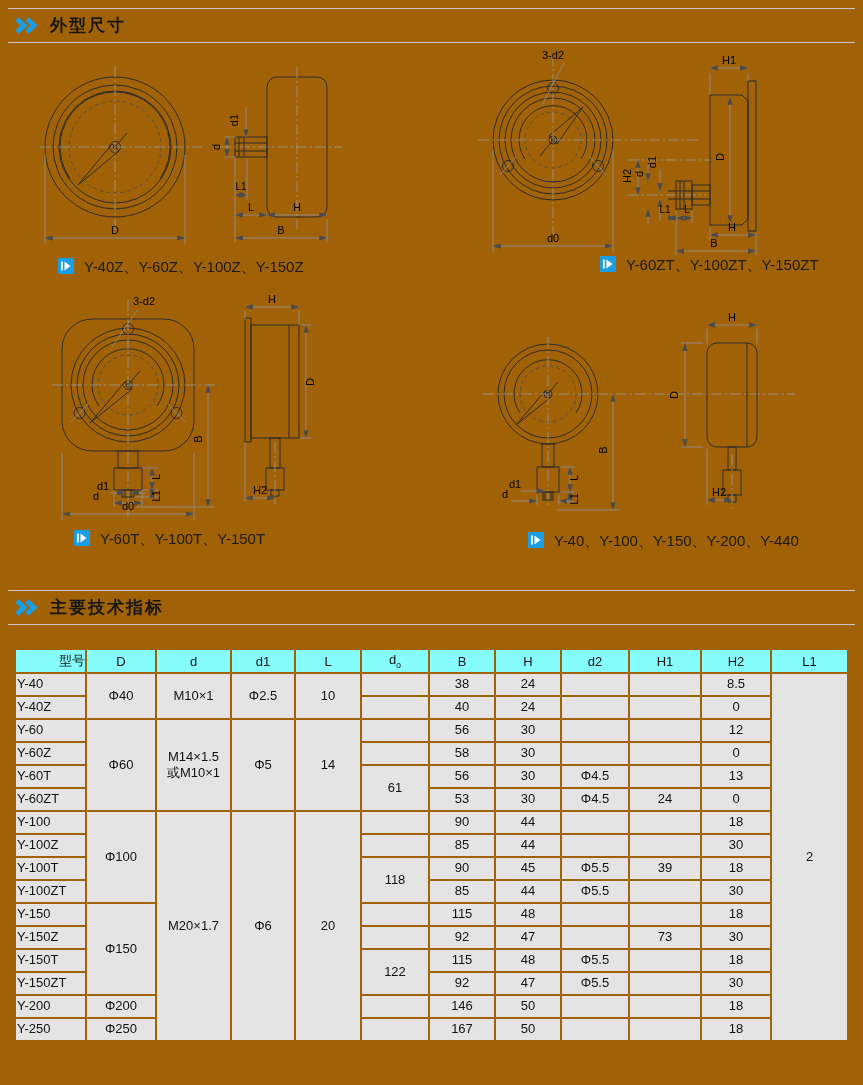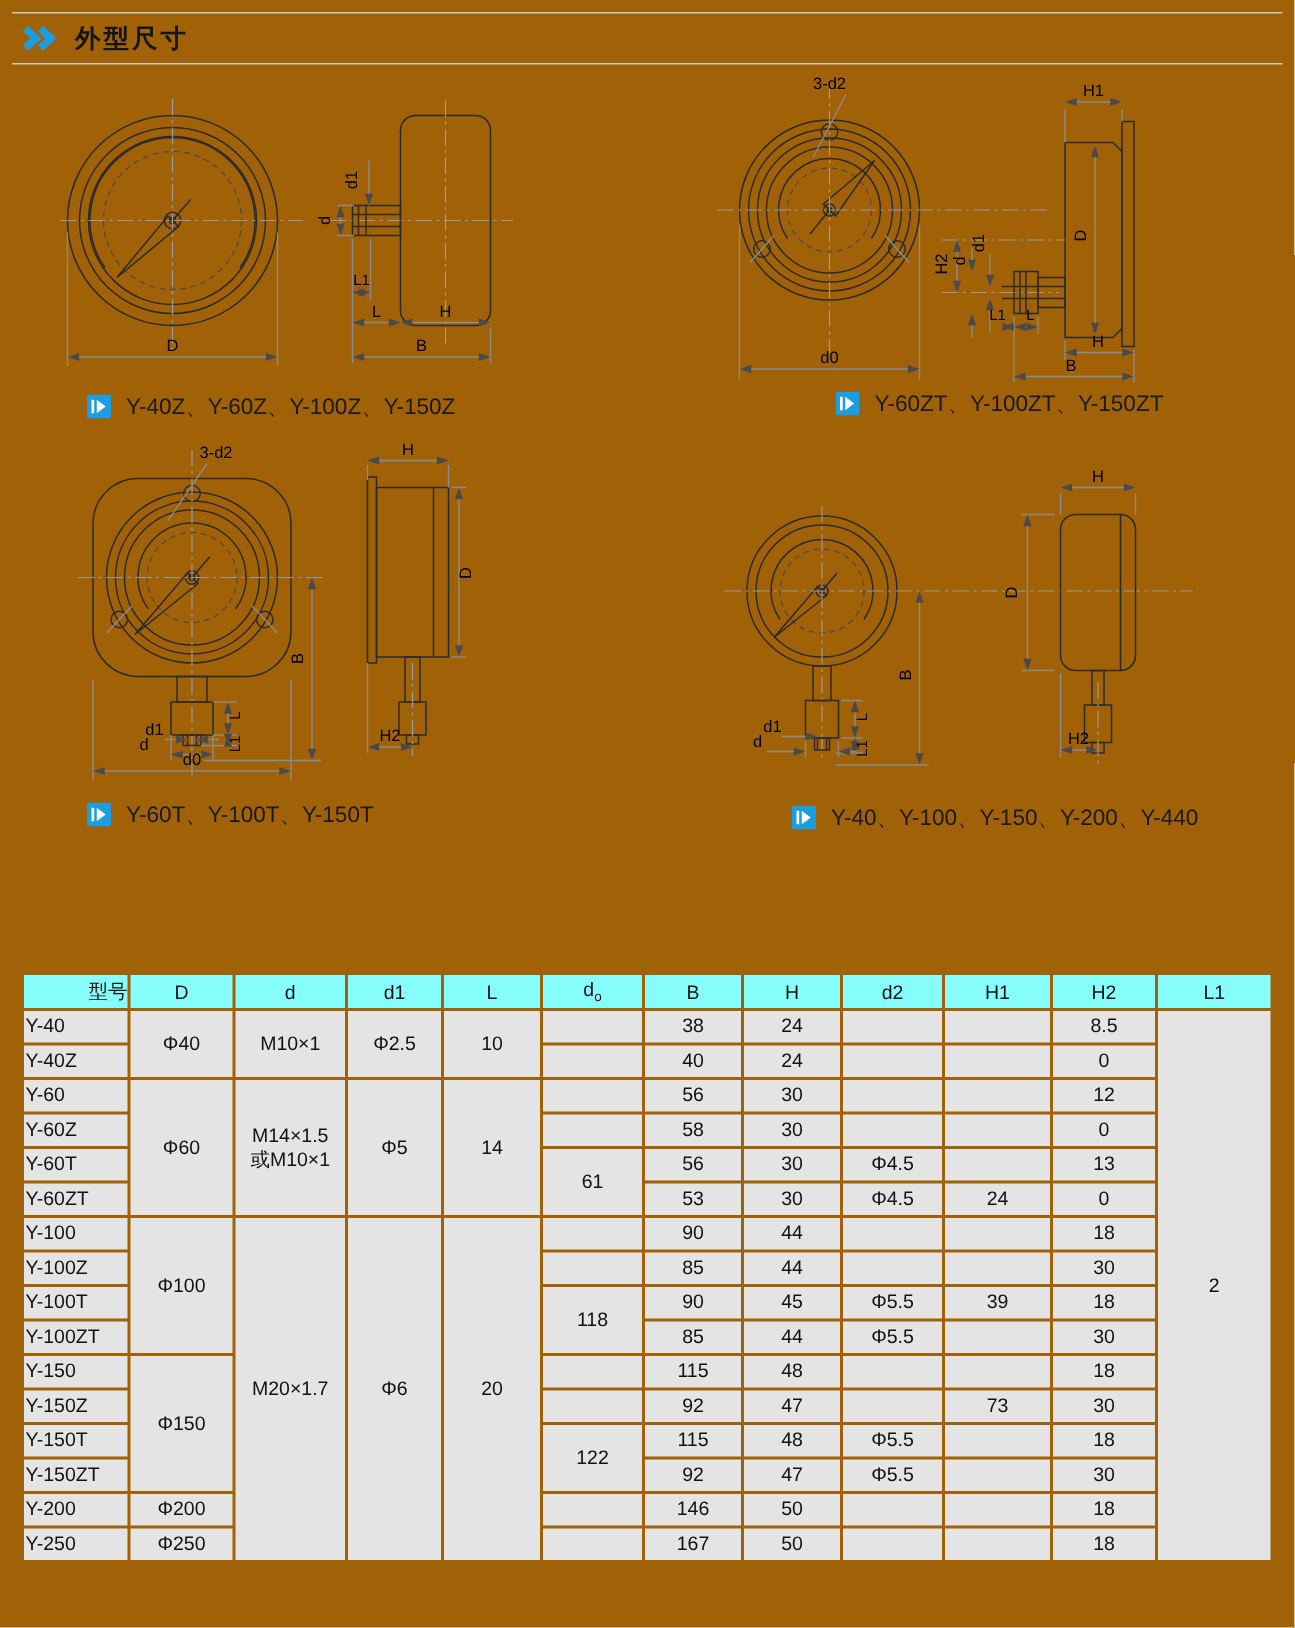--- a/index.html
+++ b/index.html
@@ -2,21 +2,21 @@
 <html><head>
 <meta charset="utf-8">
 <style>
   html,body{margin:0;padding:0;background:#fff;}
   .page{position:relative;width:863px;height:1085px;background:#a16207;overflow:hidden;
         font-family:Liberation Sans, sans-serif;color:#111;}
   .section-header{position:absolute;left:8px;right:8px;height:35px;
         border-top:1px solid #c9c9c9;border-bottom:1px solid #c9c9c9;
         display:flex;align-items:center;gap:12px;padding-left:6px;box-sizing:border-box;}
   .section-title{font-size:17px;font-weight:bold;letter-spacing:2px;color:#151515;}
-  .caption{position:absolute;display:flex;align-items:center;gap:10px;height:26px;}
+  .caption{position:absolute;display:flex;gap:10px;height:26px;}
   .caption-text{font-size:15px;color:#1a1a1a;}
   .drawing{position:absolute;}
   
   .k{fill:none;stroke:#2b2b2b;stroke-width:1;}
   .ds{fill:none;stroke:#4a4a4a;stroke-width:0.8;stroke-dasharray:4 3;}
   .cl{fill:none;stroke:#9a9a9a;stroke-width:0.8;stroke-dasharray:11 3 2 3;}
   .dm{fill:none;stroke:#8c8c8c;stroke-width:0.9;}
   svg text{font-size:11px;fill:#000;}
   
   .specs{position:absolute;left:14px;top:648px;}
@@ -163,21 +163,21 @@
   </svg>
 
   <div class="caption" style="left:58px;top:258px;">
     <svg width="16" height="16">
       <rect width="16" height="16" fill="#1B9DE4" rx="1"></rect>
       <rect x="3" y="3.5" width="1.8" height="9" fill="#fff"></rect>
       <path d="M6.5,3.5 L12.5,8 L6.5,12.5 Z" fill="#fff"></path>
     </svg>
     <span class="caption-text">Y-40Z、Y-60Z、Y-100Z、Y-150Z</span>
   </div>
-  <div class="caption" style="left:509px;top:256px;padding-left:48px;">
+  <div class="caption" style="left:552px;top:256px;padding-left:48px;">
     <svg width="16" height="16">
       <rect width="16" height="16" fill="#1B9DE4" rx="1"></rect>
       <rect x="3" y="3.5" width="1.8" height="9" fill="#fff"></rect>
       <path d="M6.5,3.5 L12.5,8 L6.5,12.5 Z" fill="#fff"></path>
     </svg>
     <span class="caption-text">Y-60ZT、Y-100ZT、Y-150ZT</span>
   </div>
 
   <svg class="drawing" style="left:48px;top:292px;" width="300" height="235" viewBox="0 0 300 235">
     <g>
@@ -298,37 +298,44 @@
       <line class="dm" x1="206" y1="152" x2="228" y2="152"></line>
       <line class="dm" x1="210" y1="48" x2="210" y2="152" marker-start="url(#dimarr)" marker-end="url(#dimarr)"></line>
       <text transform="rotate(-90 203 100)" x="203" y="100" text-anchor="middle">D</text>
       <line class="cl" x1="257" y1="160" x2="257" y2="215"></line>
       <line class="dm" x1="232" y1="154" x2="232" y2="210"></line>
       <line class="dm" x1="232" y1="205" x2="257" y2="205" marker-start="url(#dimarr)" marker-end="url(#dimarr)"></line>
       <text x="244" y="201" text-anchor="middle">H2</text>
     </g>
   </svg>
 
-  <div class="caption" style="left:58px;top:530px;">
+  <div class="caption" style="left:74px;top:530px;">
     <svg width="16" height="16">
       <rect width="16" height="16" fill="#1B9DE4" rx="1"></rect>
       <rect x="3" y="3.5" width="1.8" height="9" fill="#fff"></rect>
       <path d="M6.5,3.5 L12.5,8 L6.5,12.5 Z" fill="#fff"></path>
     </svg>
     <span class="caption-text">Y-60T、Y-100T、Y-150T</span>
   </div>
   <div class="caption" style="left:528px;top:532px;">
     <svg width="16" height="16">
       <rect width="16" height="16" fill="#1B9DE4" rx="1"></rect>
       <rect x="3" y="3.5" width="1.8" height="9" fill="#fff"></rect>
       <path d="M6.5,3.5 L12.5,8 L6.5,12.5 Z" fill="#fff"></path>
     </svg>
     <span class="caption-text">Y-40、Y-100、Y-150、Y-200、Y-440</span>
   </div>
 
+  <div class="section-header" style="top:590px;">
+    <svg width="24" height="19">
+      <path d="M3,3 L10,9.5 L3,16" stroke="#1B9DE4" stroke-width="5" fill="none"></path>
+      <path d="M13,3 L20,9.5 L13,16" stroke="#1B9DE4" stroke-width="5" fill="none"></path>
+    </svg>
+    <span class="section-title">主要技术指标</span>
+  </div>
 
   <div class="specs">
     <table>
       <colgroup>
         <col style="width:69px">
           <col style="width:68px">
           <col style="width:73px">
           <col style="width:62px">
         <col style="width:64px">
           <col style="width:66px">

